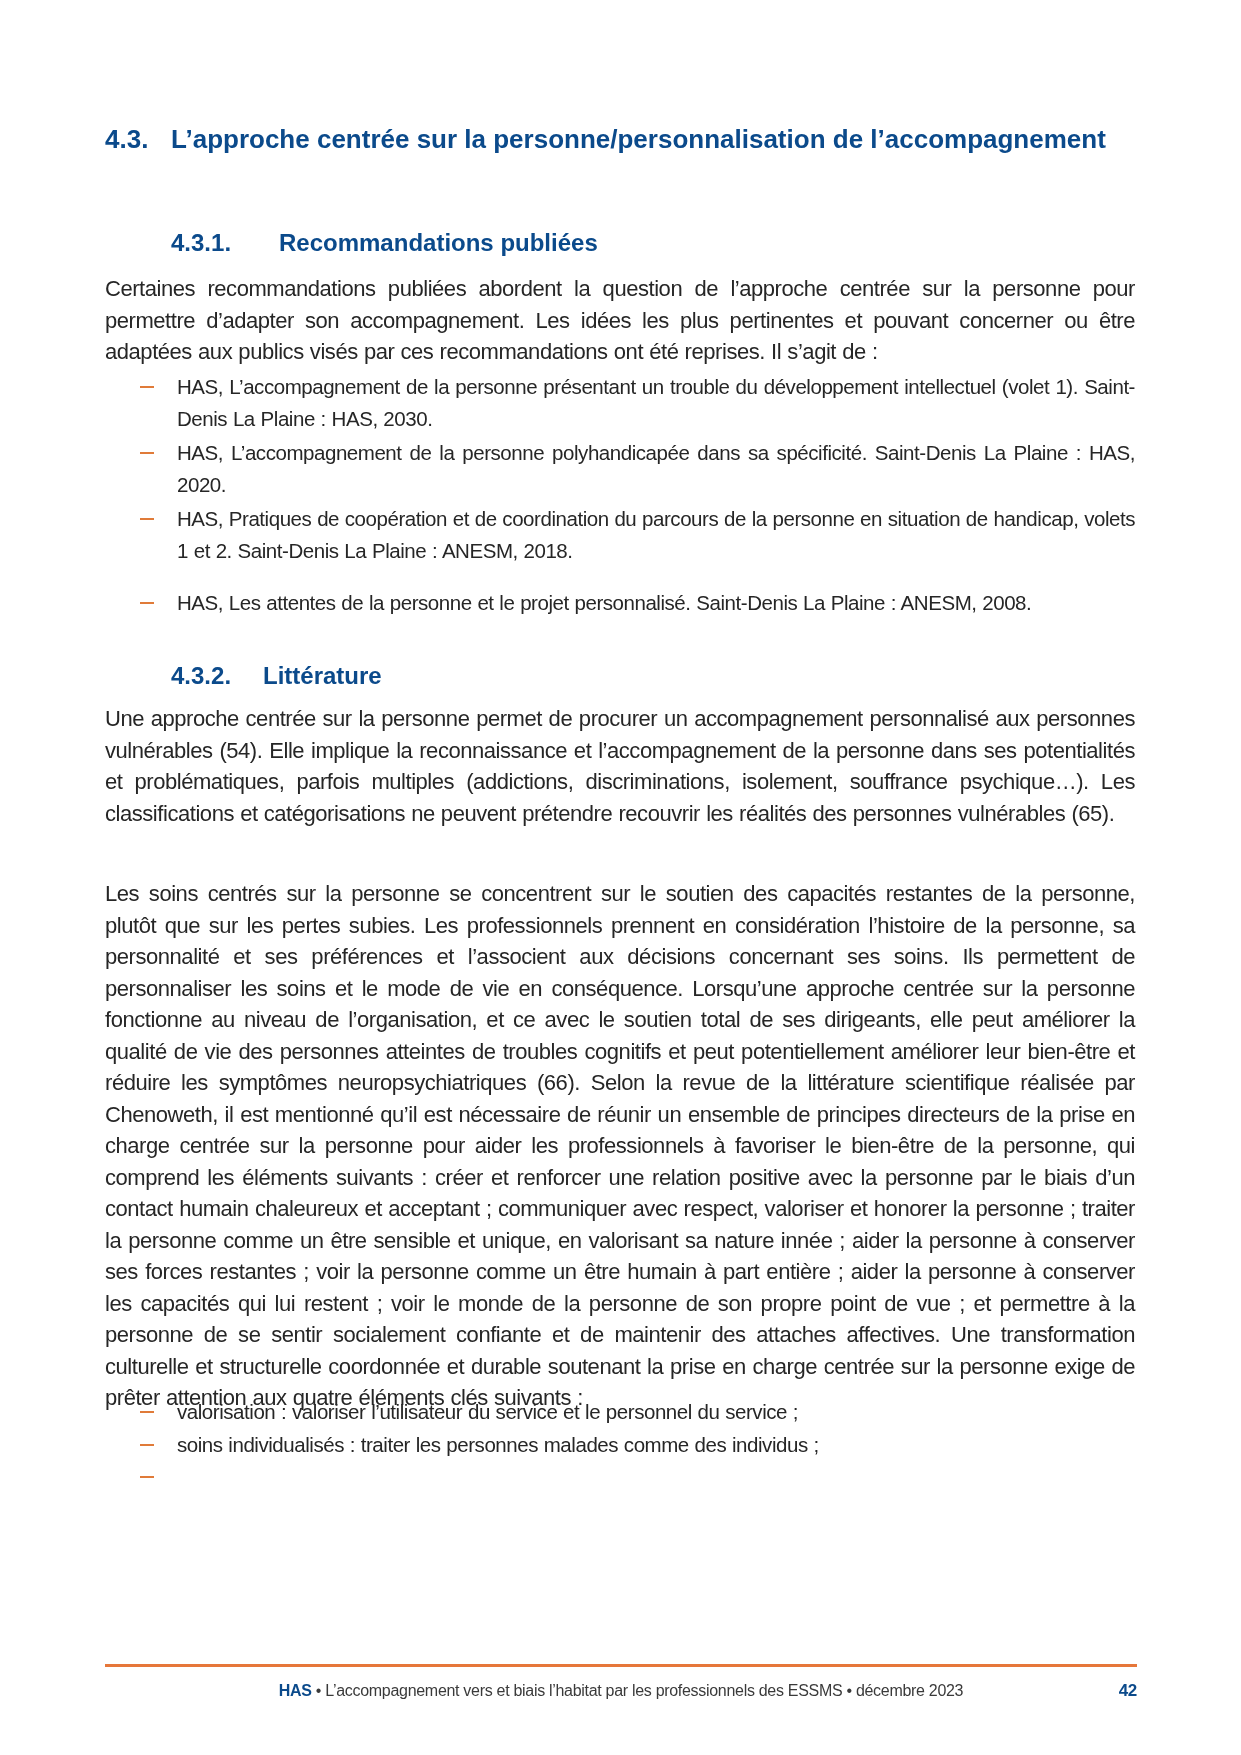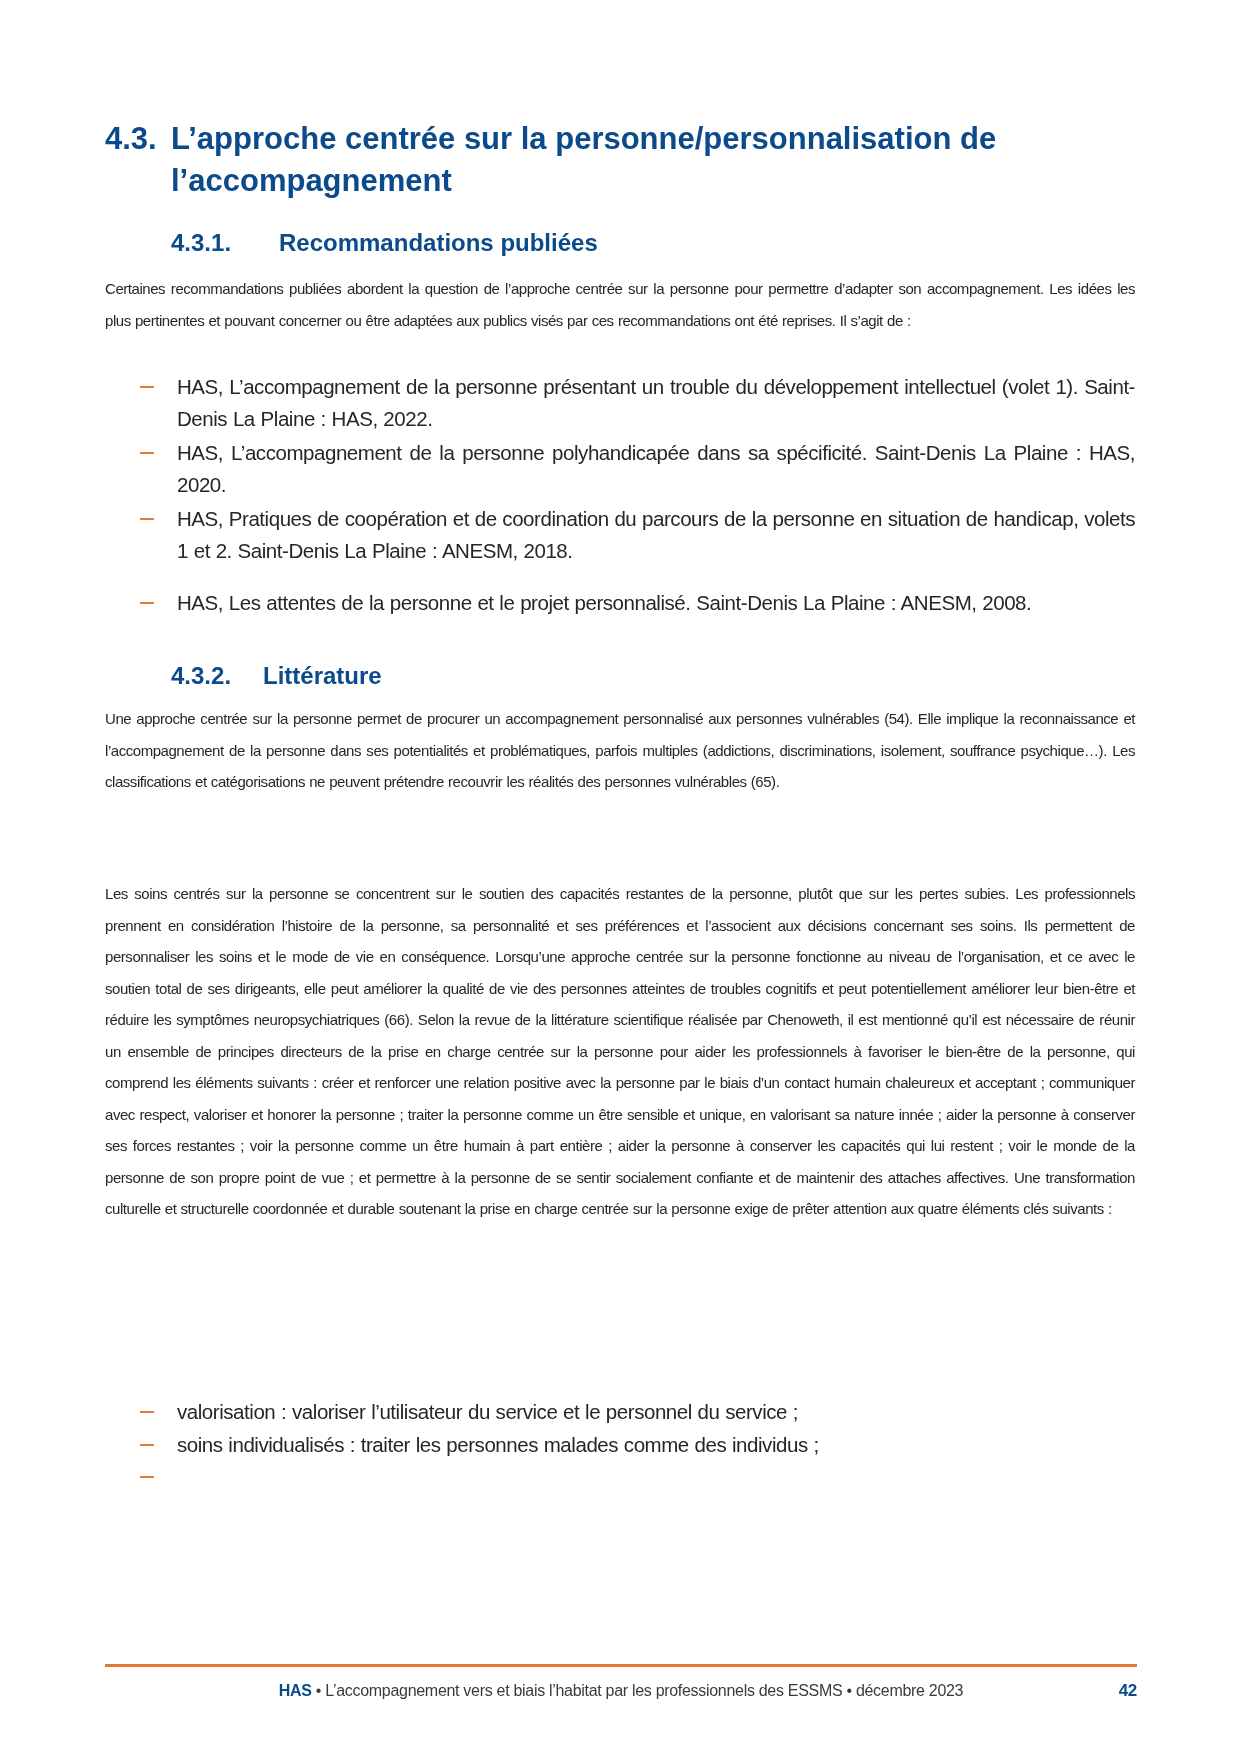--- a/index.html
+++ b/index.html
@@ -21,21 +21,21 @@
       top: 0;
       width: 1030px;
     }
     .h2 {
       position: absolute;
       left: 0;
       top: 118px;
       width: 1030px;
       color: #0b4a8b;
       font-weight: bold;
-      font-size: 31px;
+      font-size: 26px;
       line-height: 42px;
       display: flex;
     }
     .h2 .num {
       width: 66px;
       flex: 0 0 66px;
     }
     .h2 .txt {
       flex: 1;
     }
@@ -49,21 +49,21 @@
       display: flex;
     }
     .h3 .num {
       width: 92px;
       flex: 0 0 92px;
     }
     .para {
       position: absolute;
       left: 0;
       width: 1030px;
-      font-size: 15px;
+      font-size: 22px;
       line-height: 31.5px;
       text-align: justify;
       letter-spacing: -0.45px;
       word-spacing: 0.5px;
       color: #262626;
     }
     .list {
       position: absolute;
       left: 0;
       width: 1030px;
@@ -139,21 +139,21 @@
   <div class="h3" style="top:227px;gap:16px;">
     <span class="num">4.3.1.</span>
     <span>Recommandations publiées</span>
   </div>
 
   <p class="para" style="top:257px; margin:16px 0 0 0;">Certaines recommandations publiées abordent la question de l’approche centrée sur la personne pour permettre d’adapter son accompagnement. Les idées les plus pertinentes et pouvant concerner ou être adaptées aux publics visés par ces recommandations ont été reprises. Il s’agit de :</p>
 
   <ul class="list" style="top:371px;">
     <li style="margin-bottom:3px;">
       <span class="dash"></span>
-      <span>HAS, L’accompagnement de la personne présentant un trouble du développement intellectuel (volet 1). Saint-Denis La Plaine : HAS, 2022.</span>
+      <span>HAS, L’accompagnement de la personne présentant un trouble du développement intellectuel (volet 1). Saint-Denis La Plaine : HAS, 2030.</span>
     </li>
     <li style="margin-bottom:3px;">
       <span class="dash"></span>
       <span>HAS, L’accompagnement de la personne polyhandicapée dans sa spécificité. Saint-Denis La Plaine : HAS, 2020.</span>
     </li>
     <li style="margin-bottom:21px;">
       <span class="dash"></span>
       <span>HAS, Pratiques de coopération et de coordination du parcours de la personne en situation de handicap, volets 1 et 2. Saint-Denis La Plaine : ANESM, 2018.</span>
     </li>
     <li>

